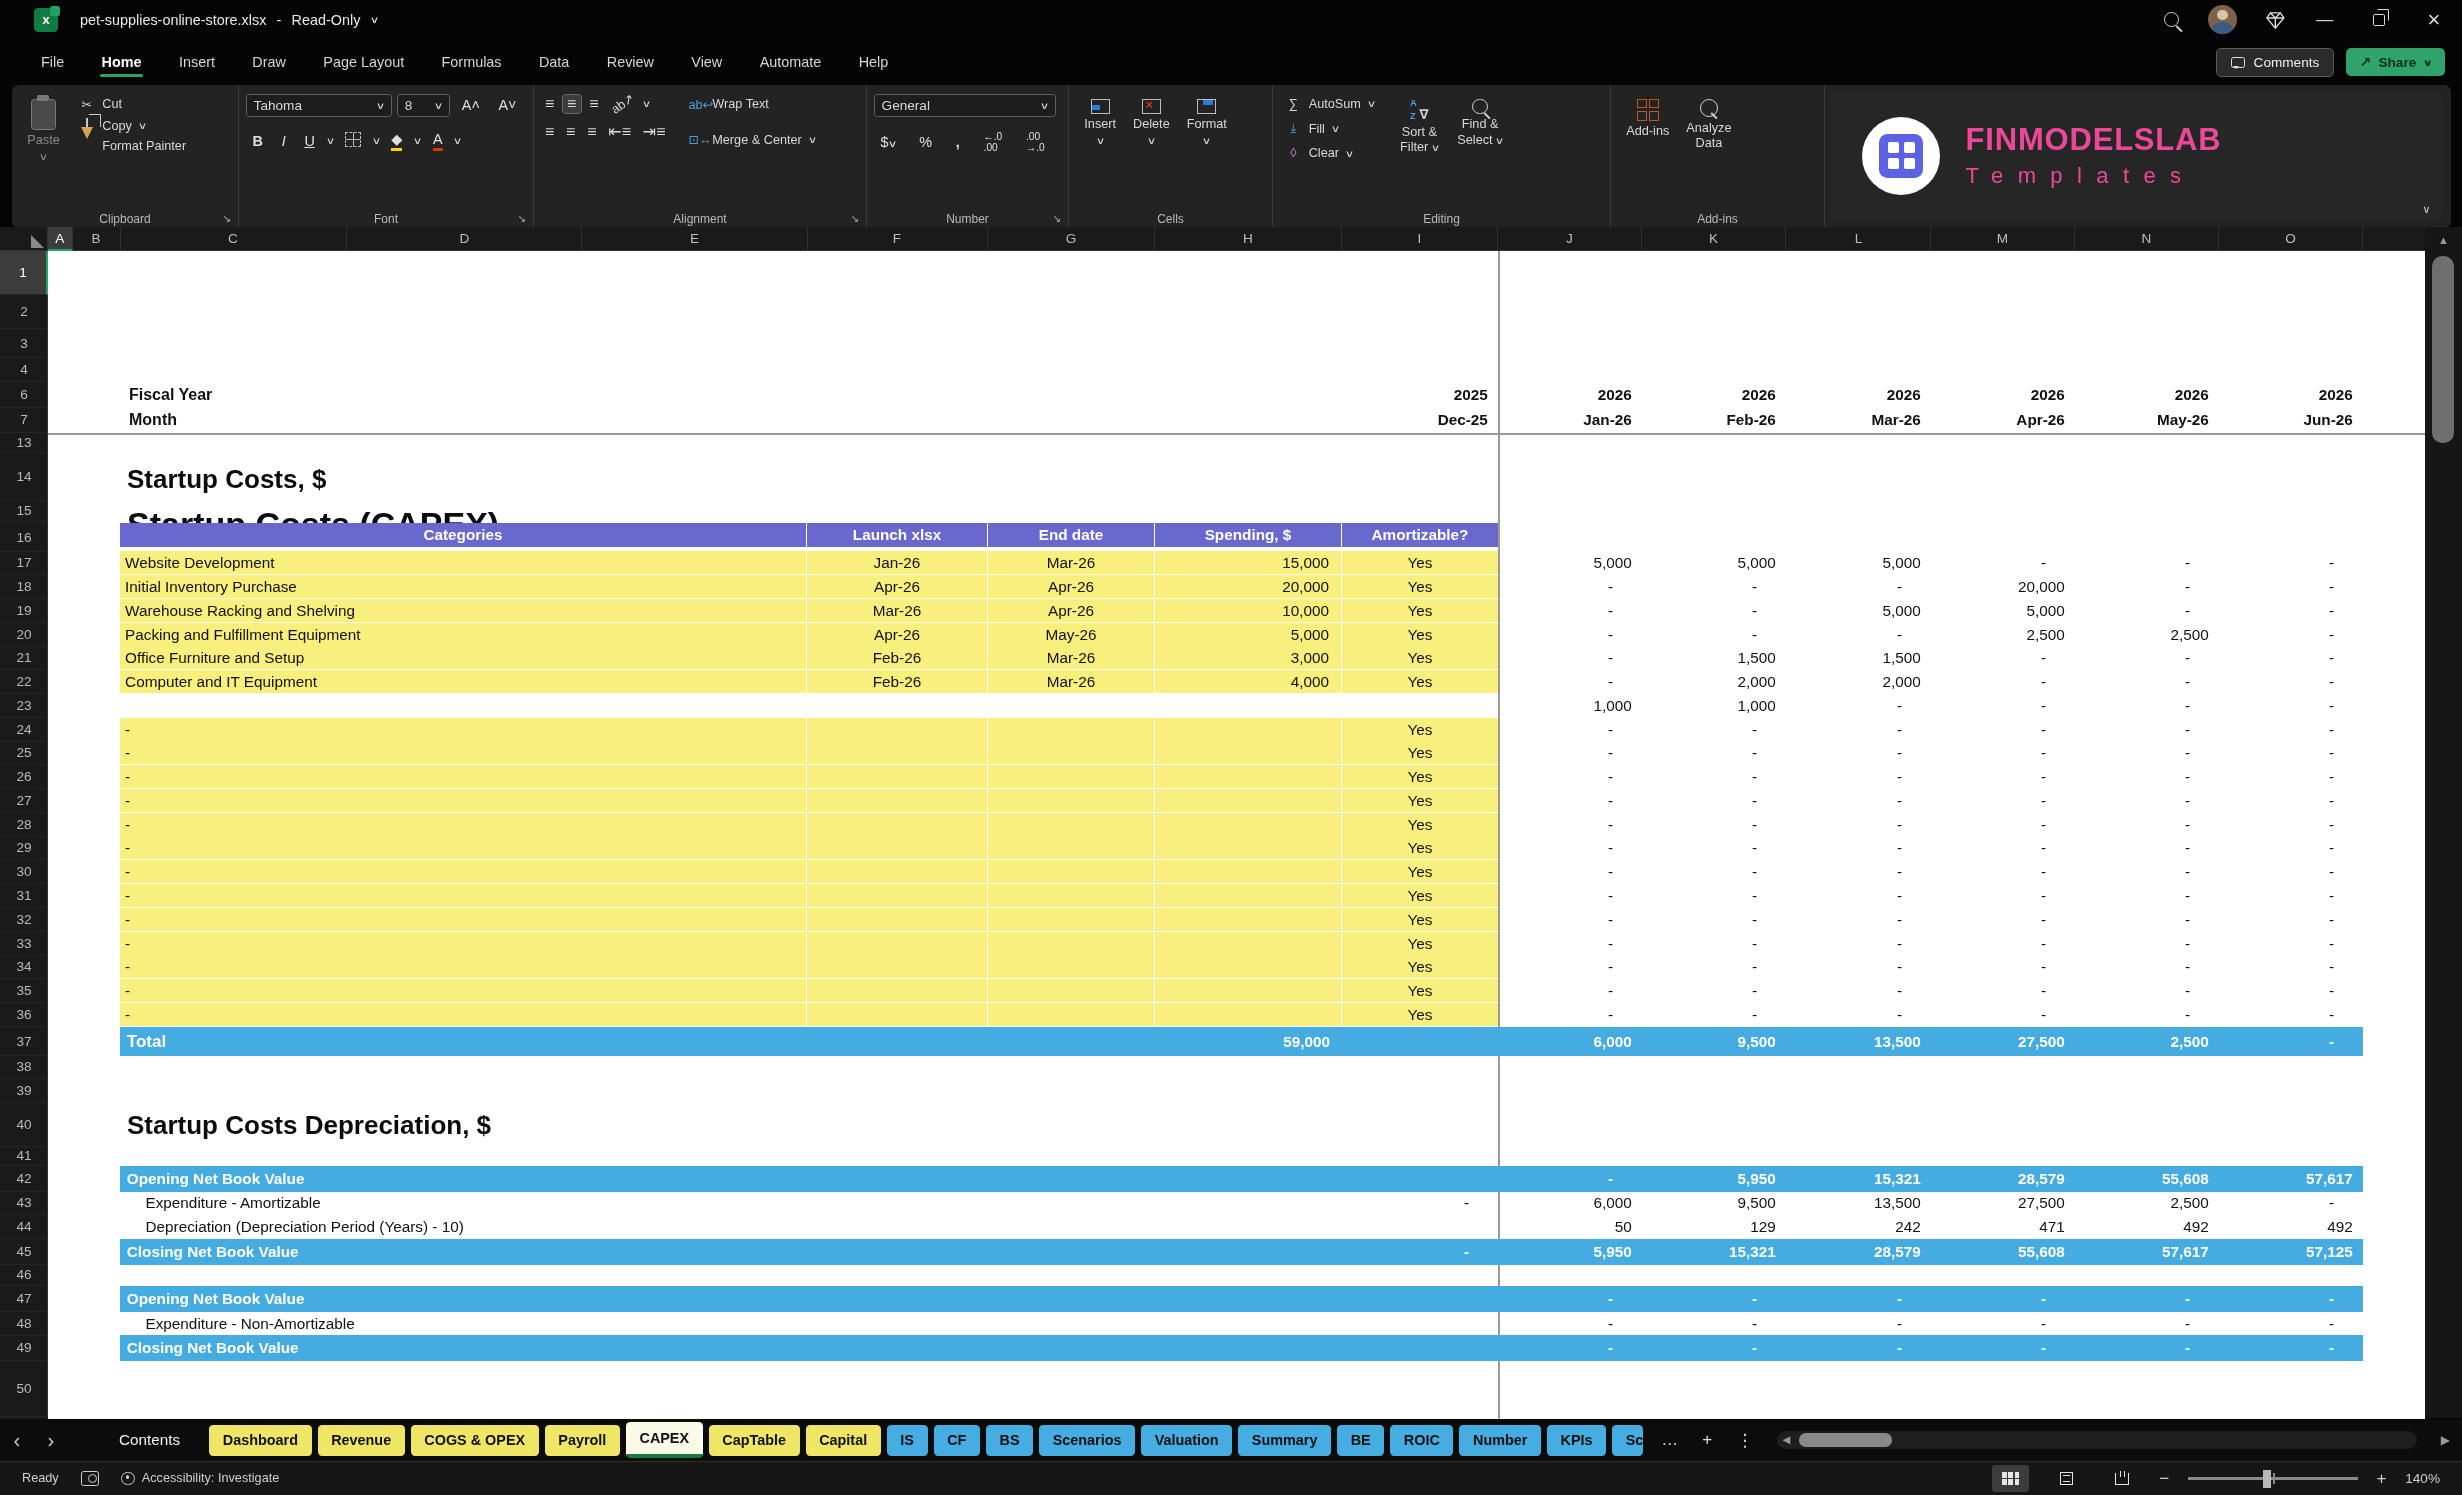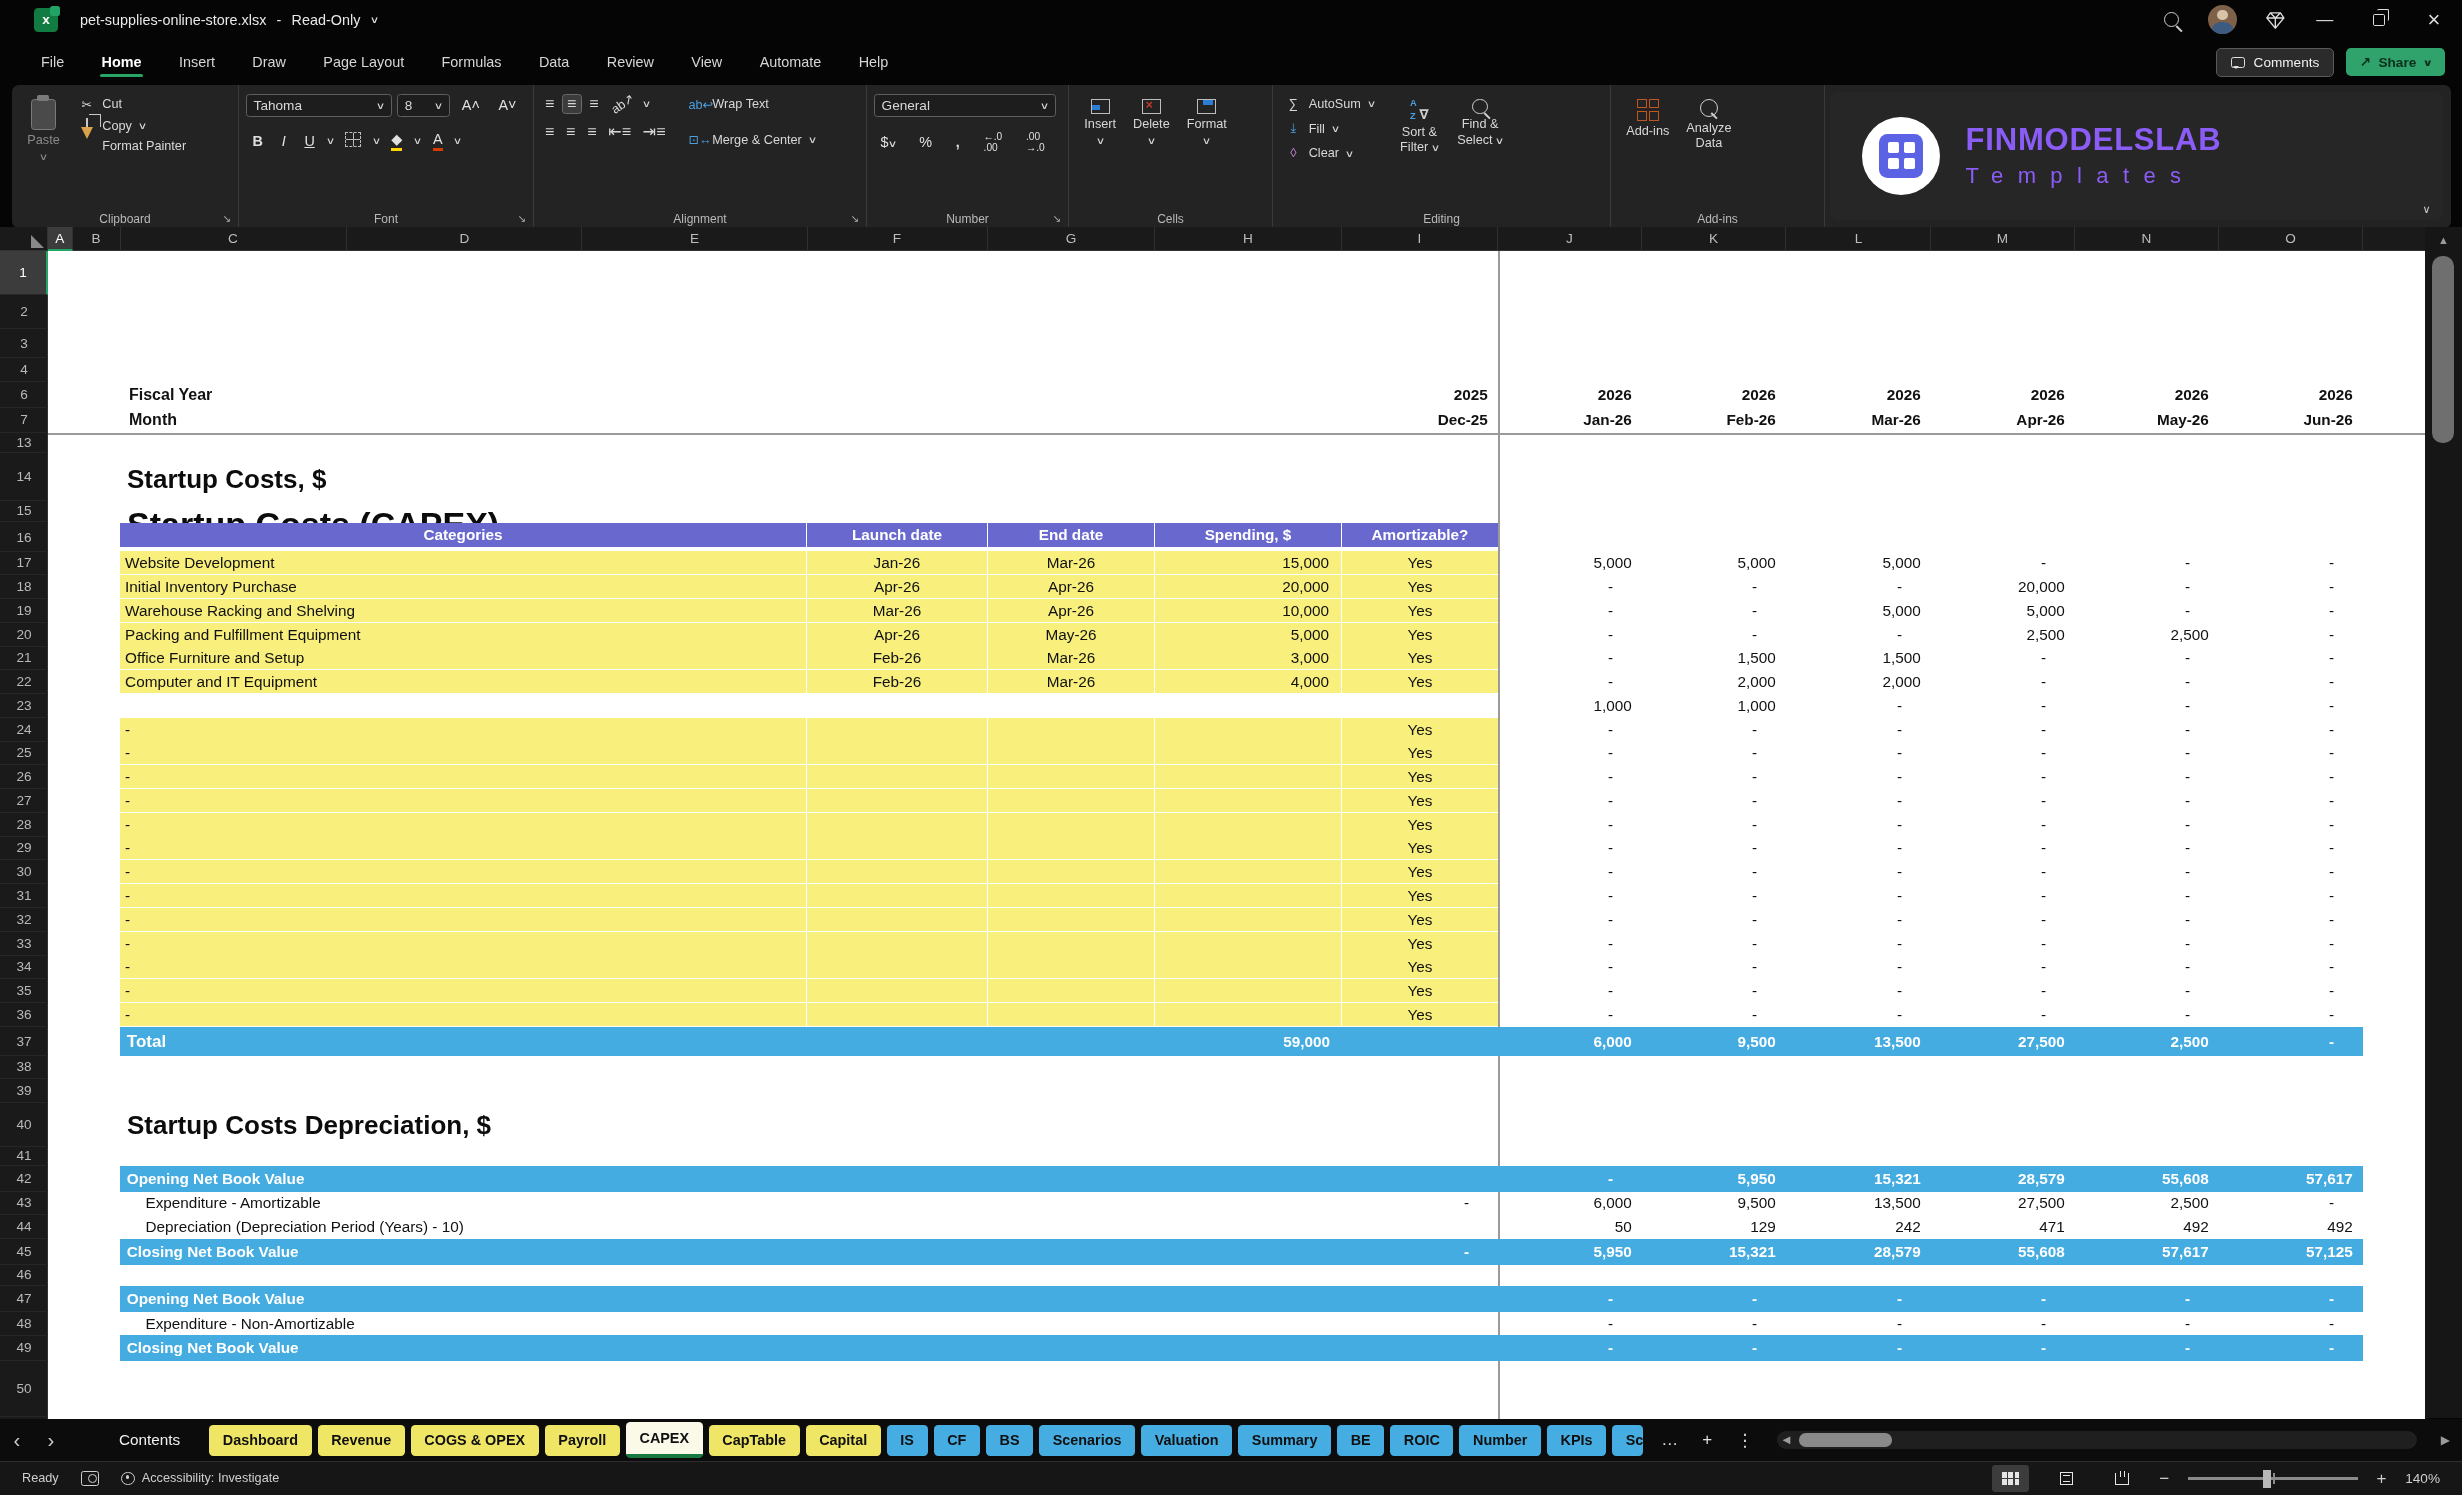--- a/index.html
+++ b/index.html
@@ -79,21 +79,21 @@
   .azicon { font-size:9.3px; line-height:1; color:#4a9fe0; font-weight:bold; text-align:left; }
   .orange-grid { width:22px; height:22px; display:grid; grid-template-columns:1fr 1fr; grid-template-rows:1fr 1fr; gap:2.5px; }
   .orange-grid div { border:1.7px solid #c05621; }
   .logo-card { margin-left:8.5px; flex:1; background:#262626; border-radius:8.5px; margin:6.8px 8.5px 8.5px 5.1px;
     display:flex; align-items:center; position:relative; }
   .logo-circle { width:78px; height:78px; background:#fff; border-radius:50%; margin-left:32px;
     display:flex; align-items:center; justify-content:center; }
   .logo-sq { width:44px; height:44px; background:#5b62e3; border-radius:8.5px; display:grid;
     grid-template-columns:1fr 1fr; grid-template-rows:1fr 1fr; gap:5.1px; padding:8.5px; }
   .logo-sq div { background:#fff; border-radius:1.7px; }
-  .logo-text { margin-left:25.5px; color:#8b5cf6; }
+  .logo-text { margin-left:25.5px; color:#ec4899; }
   .logo-line1 { font-size:31px; font-weight:800; letter-spacing:0.8px; }
   .logo-line2 { font-size:22px; letter-spacing:14.4px; margin-top:5.1px; }
   .ribbon-collapse { position:absolute; right:12px; bottom:3.4px; color:#cfcfcf; font-size:11px; }
 
   
   .corner { position:absolute; left:0; top:227px; width:48px; height:24px; background:#1a1a1a; border-right:0.8px solid #333; border-bottom:0.8px solid #333; }
   .corner::after { content:""; position:absolute; right:3.4px; bottom:2.5px; border-style:solid; border-width:0 0 13.6px 13.6px; border-color:transparent transparent #8a8a8a transparent; transform:rotate(90deg); }
   .colheaders { position:absolute; left:48px; top:227px; width:2377px; height:24px; background:#1a1a1a; border-bottom:0.8px solid #333; }
   .colh { position:absolute; top:0; height:24px; text-align:center; color:#bdbdbd; font-size:13.6px; line-height:24px; border-right:0.8px solid #303030; }
   .colh.sel { background:#3c3c3c; color:#fff; border-bottom:2.5px solid #23a566; }
@@ -503,21 +503,21 @@
     <div class="cell num b" style="left: 2171px; width: 144px; top: 131px; height: 25.5px;">2026</div>
     <div class="cell num b" style="left: 1294px; width: 156px; top: 156px; height: 25.5px;">Dec-25</div>
     <div class="cell num b" style="left: 1450px; width: 144px; top: 156px; height: 25.5px;">Jan-26</div>
     <div class="cell num b" style="left: 1594px; width: 144px; top: 156px; height: 25.5px;">Feb-26</div>
     <div class="cell num b" style="left: 1739px; width: 144px; top: 156px; height: 25.5px;">Mar-26</div>
     <div class="cell num b" style="left: 1883px; width: 144px; top: 156px; height: 25.5px;">Apr-26</div>
     <div class="cell num b" style="left: 2027px; width: 144px; top: 156px; height: 25.5px;">May-26</div>
     <div class="cell num b" style="left: 2171px; width: 144px; top: 156px; height: 25.5px;">Jun-26</div>
     <div class="trow hdr-purple" style="left: 72px; top: 272px; width: 1378px; height: 26px; border-bottom: 2.5px solid rgb(255, 255, 255);">
       <div class="tc" style="width: 687px;">Categories</div>
-      <div class="tc" style="width: 181px;">Launch date</div>
+      <div class="tc" style="width: 181px;">Launch xlsx</div>
       <div class="tc" style="width: 167px;">End date</div>
       <div class="tc" style="width: 187px;">Spending, $</div>
       <div class="tc" style="width: 156px; border-right: none;">Amortizable?</div>
     </div>
     <div class="trow row-yellow" style="left: 72px; top: 300px; width: 1378px; height: 24px;">
       <div class="tc" style="width: 687px; padding-left: 5.1px;">Website Development</div>
       <div class="tc" style="width: 181px; justify-content: center;">Jan-26</div>
       <div class="tc" style="width: 167px; justify-content: center;">Mar-26</div>
       <div class="tc" style="width: 187px; justify-content: flex-end; padding-right: 12px;">15,000</div>
       <div class="tc" style="width: 156px; justify-content: center; border-right: none;">Yes</div>

